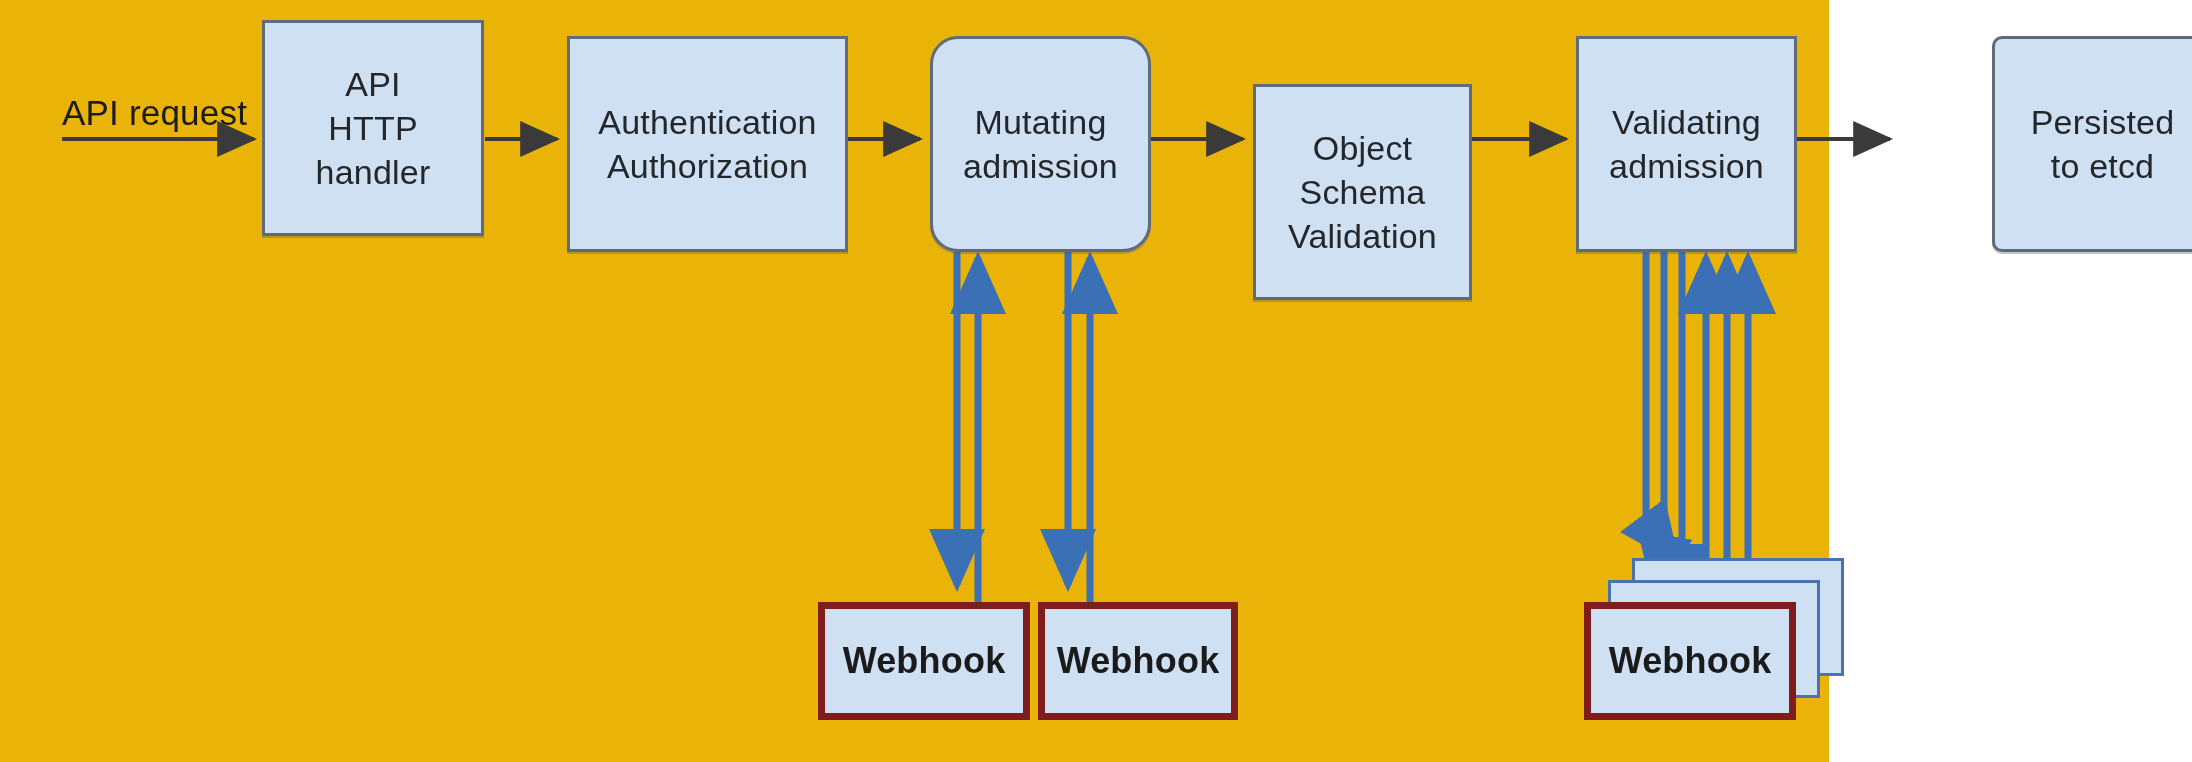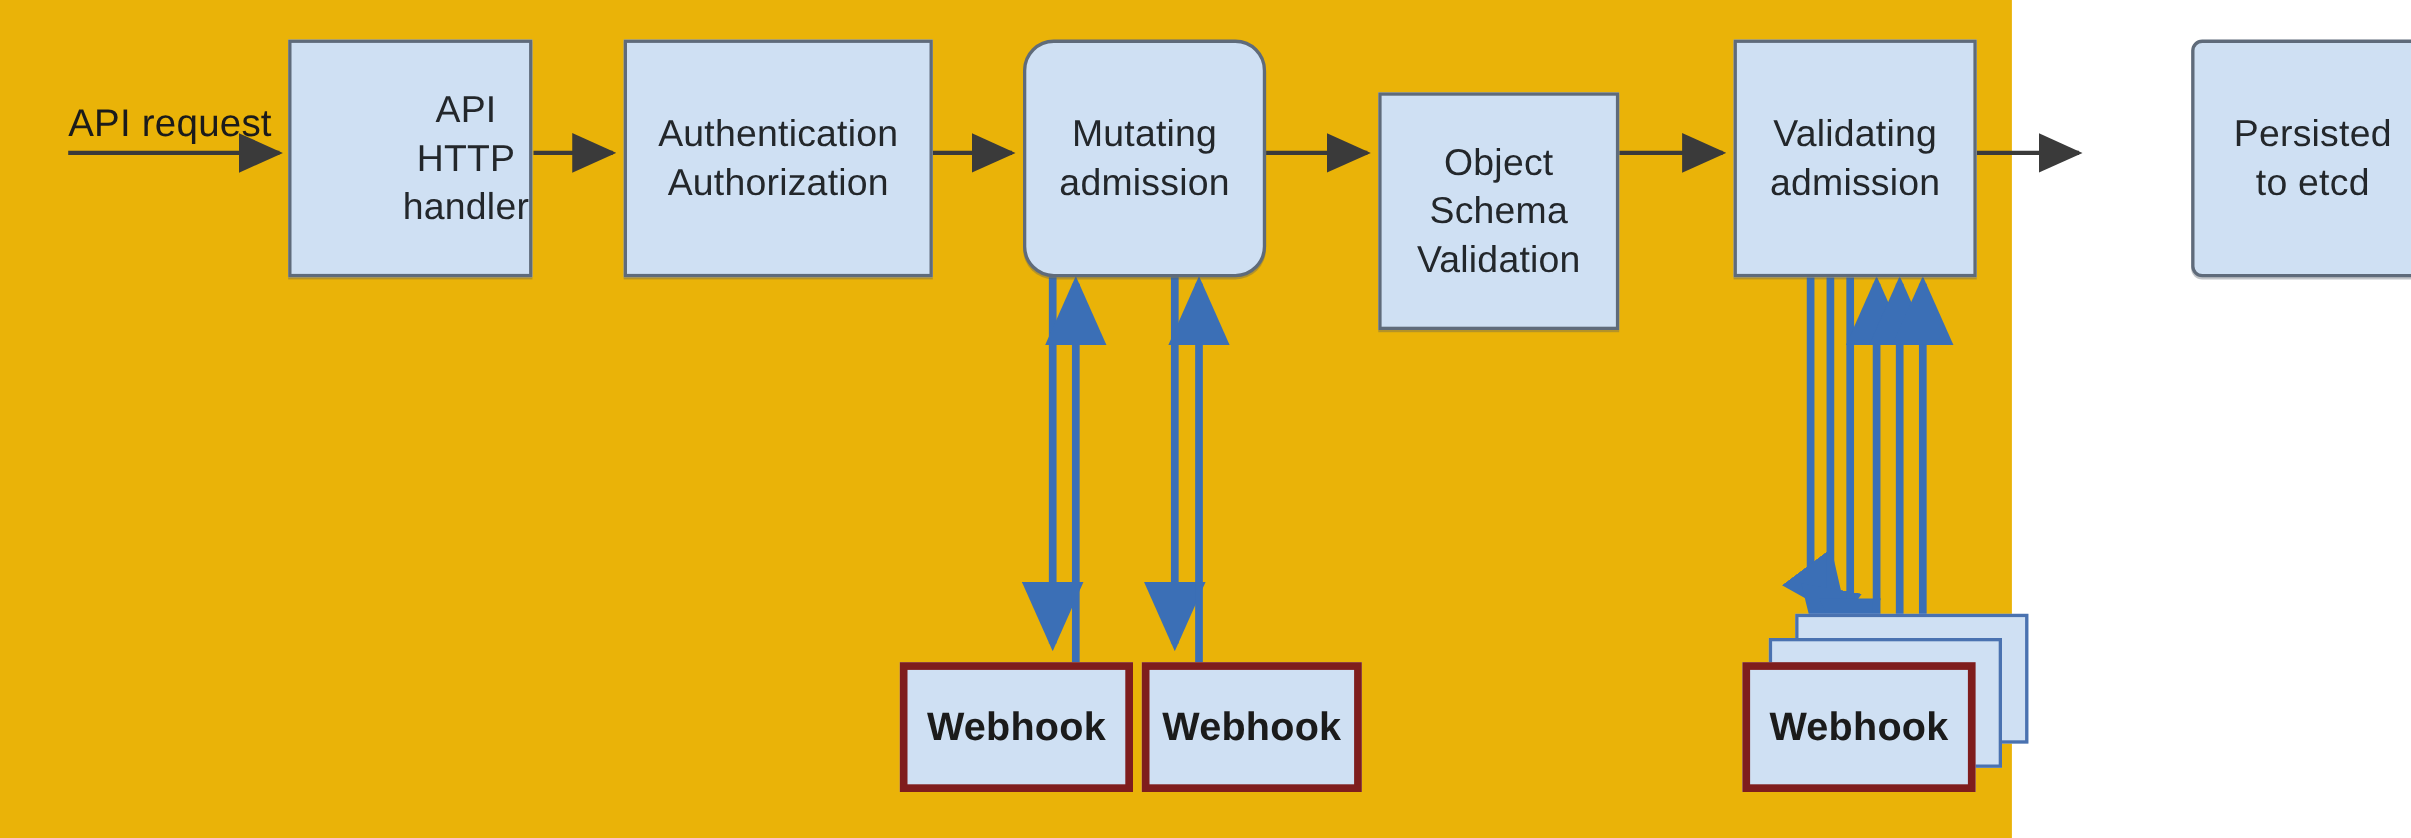--- a/index.html
+++ b/index.html
@@ -119,21 +119,21 @@
     <g>
       <line x1="1727" y1="640" x2="1727" y2="258" stroke="#3b6fb6" stroke-width="7" marker-end="url(#ahBlueUp)"></line>
     </g>
     <g>
       <line x1="1748" y1="620" x2="1748" y2="258" stroke="#3b6fb6" stroke-width="7" marker-end="url(#ahBlueUp)"></line>
     </g>
   </svg>
 
   <div class="flowlabel" style="left:62px; top:93px;">API request</div>
 
-  <div class="pbox" style="left:262px; top:36px; width:222px; height:216px;justify-content:flex-end;">
+  <div class="pbox" style="left:262px; top:20px; width:222px; height:216px;">
     <span>API
 HTTP
 handler</span>
   </div>
 
   <div class="pbox" style="left:567px; top:36px; width:281px; height:216px;">
     <span>Authentication
 Authorization</span>
   </div>
 

